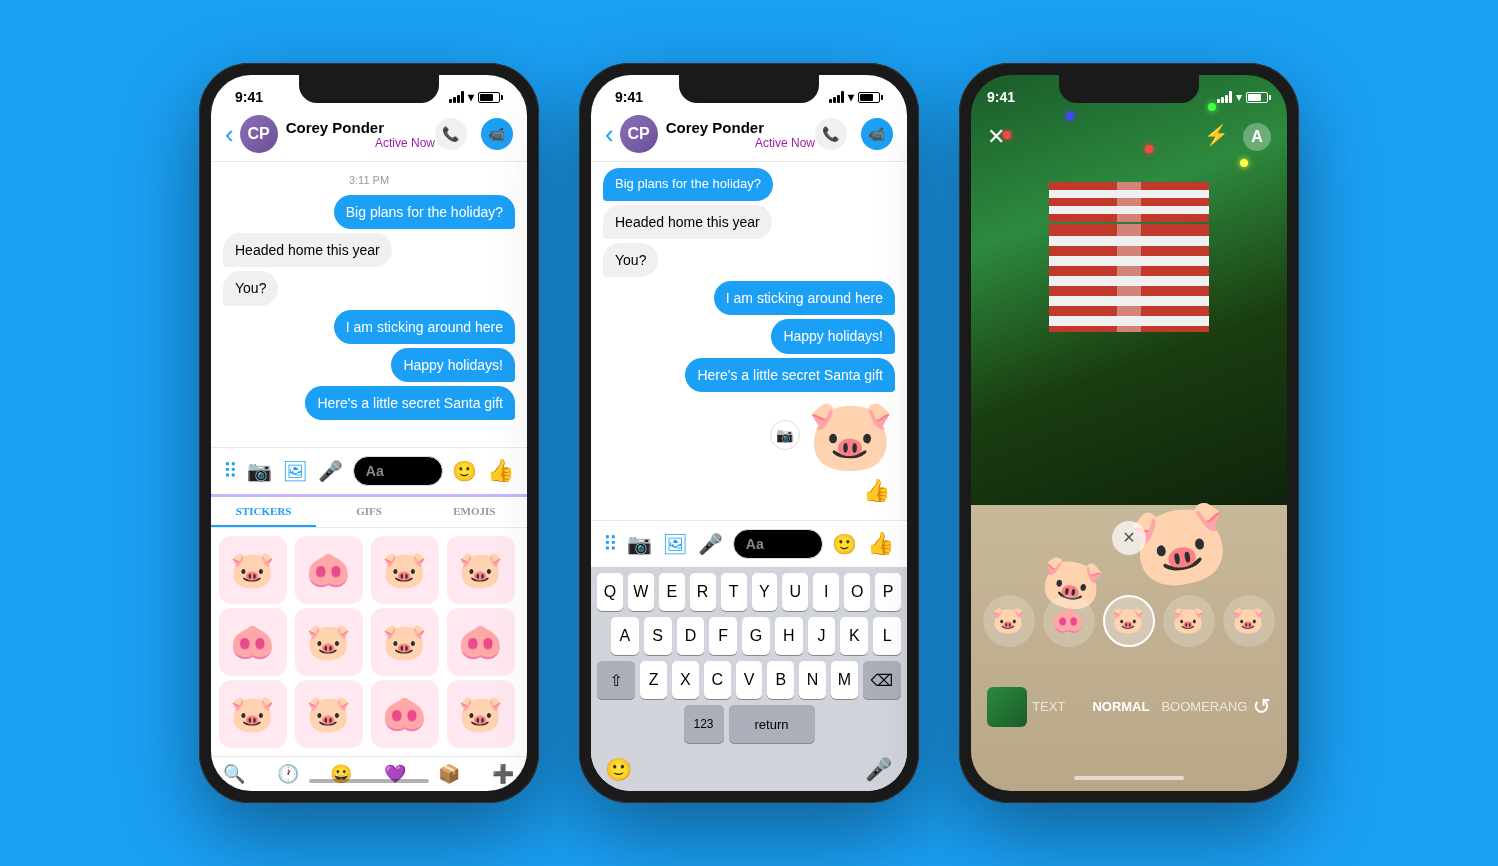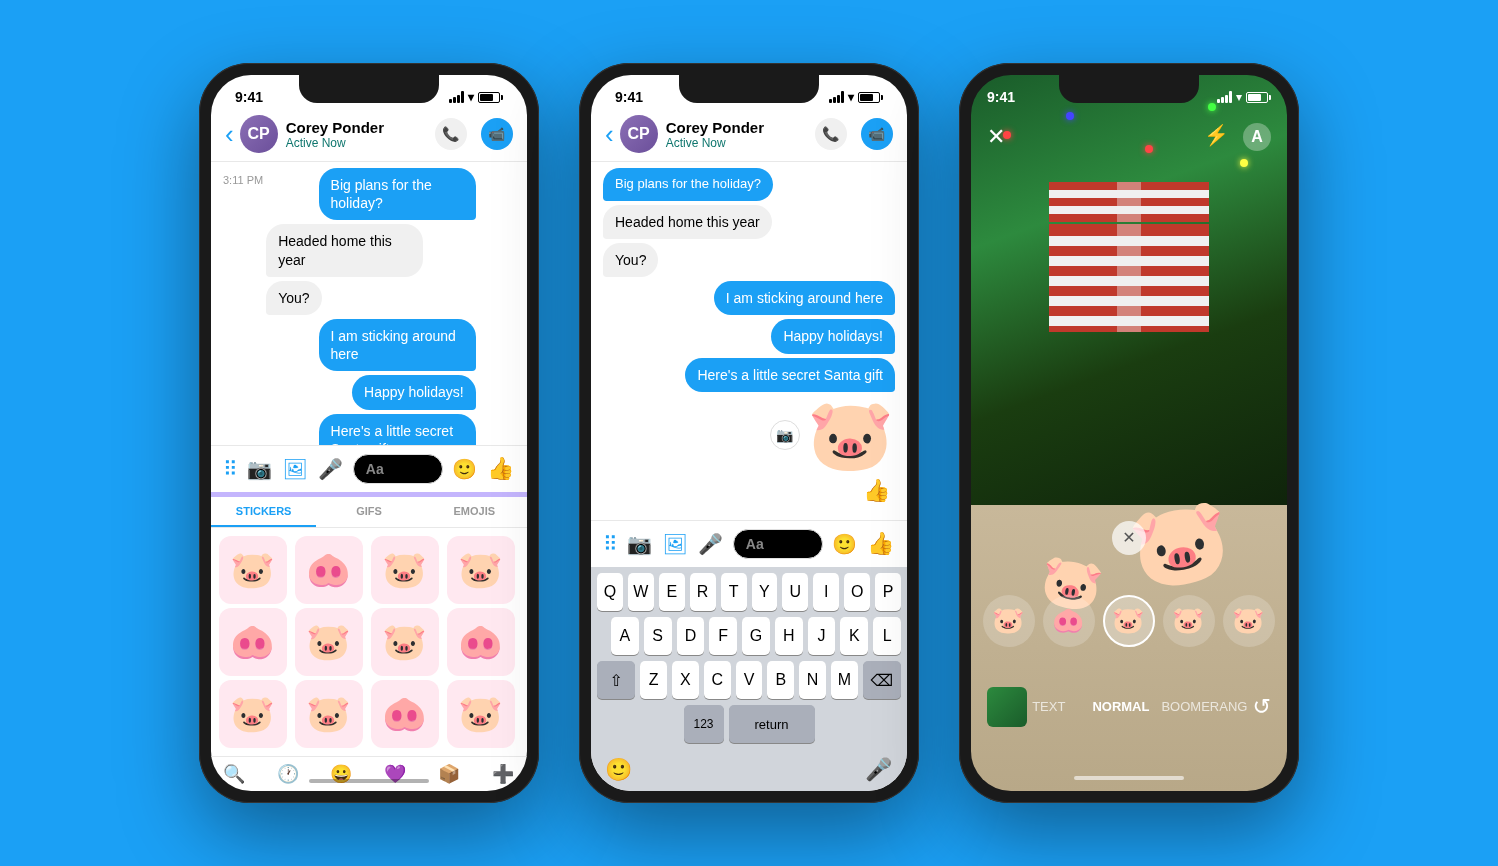--- a/index.html
+++ b/index.html
@@ -95,21 +95,21 @@
       display: flex;
       align-items: center;
       justify-content: center;
       color: white;
       font-size: 16px;
       font-weight: 600;
     }
 
     .contact-info { flex: 1; }
     .contact-name { font-weight: 700; font-size: 15px; color: #000; }
-    .contact-status { font-size: 12px; color: #0f766e; }
+    .contact-status { font-size: 12px; color: #a21caf; text-align: right; }
 
     .header-actions { display: flex; gap: 14px; }
     .header-icon { 
       width: 32px; height: 32px; border-radius: 50%;
       background: #f0f0f0; display: flex; align-items: center;
       justify-content: center; color: #1BA0F5; font-size: 14px;
     }
 
     .timestamp {
       text-align: center;
@@ -161,21 +161,22 @@
       background: #000000;
       color: #888;
       font-weight: bold;
     }
 
     .thumb-up { color: #1BA0F5; font-size: 22px; }
 
     
     .sticker-panel {
       flex-shrink: 0;
-      border-top: 5px solid #c4b5fd;
+      border-top: 3px solid #c4b5fd;
+      font-family: Liberation Serif, serif;
     }
 
     .sticker-tabs {
       display: flex;
       border-bottom: 1px solid #e8e8e8;
     }
 
     .sticker-tab {
       flex: 1;
       text-align: center;
@@ -494,20 +495,21 @@
       width: 2px; height: 5px;
       background: #000;
       border-radius: 0 1px 1px 0;
     }
 
     .chat-area-scrollable {
       flex: 1;
       overflow: hidden;
       padding: 6px 12px;
       display: flex;
+      flex-direction: column;
       gap: 3px;
     }
 
     .sticker-img-area {
       display: flex;
       justify-content: flex-end;
       align-items: center;
       gap: 8px;
       padding: 4px 0;
     }

